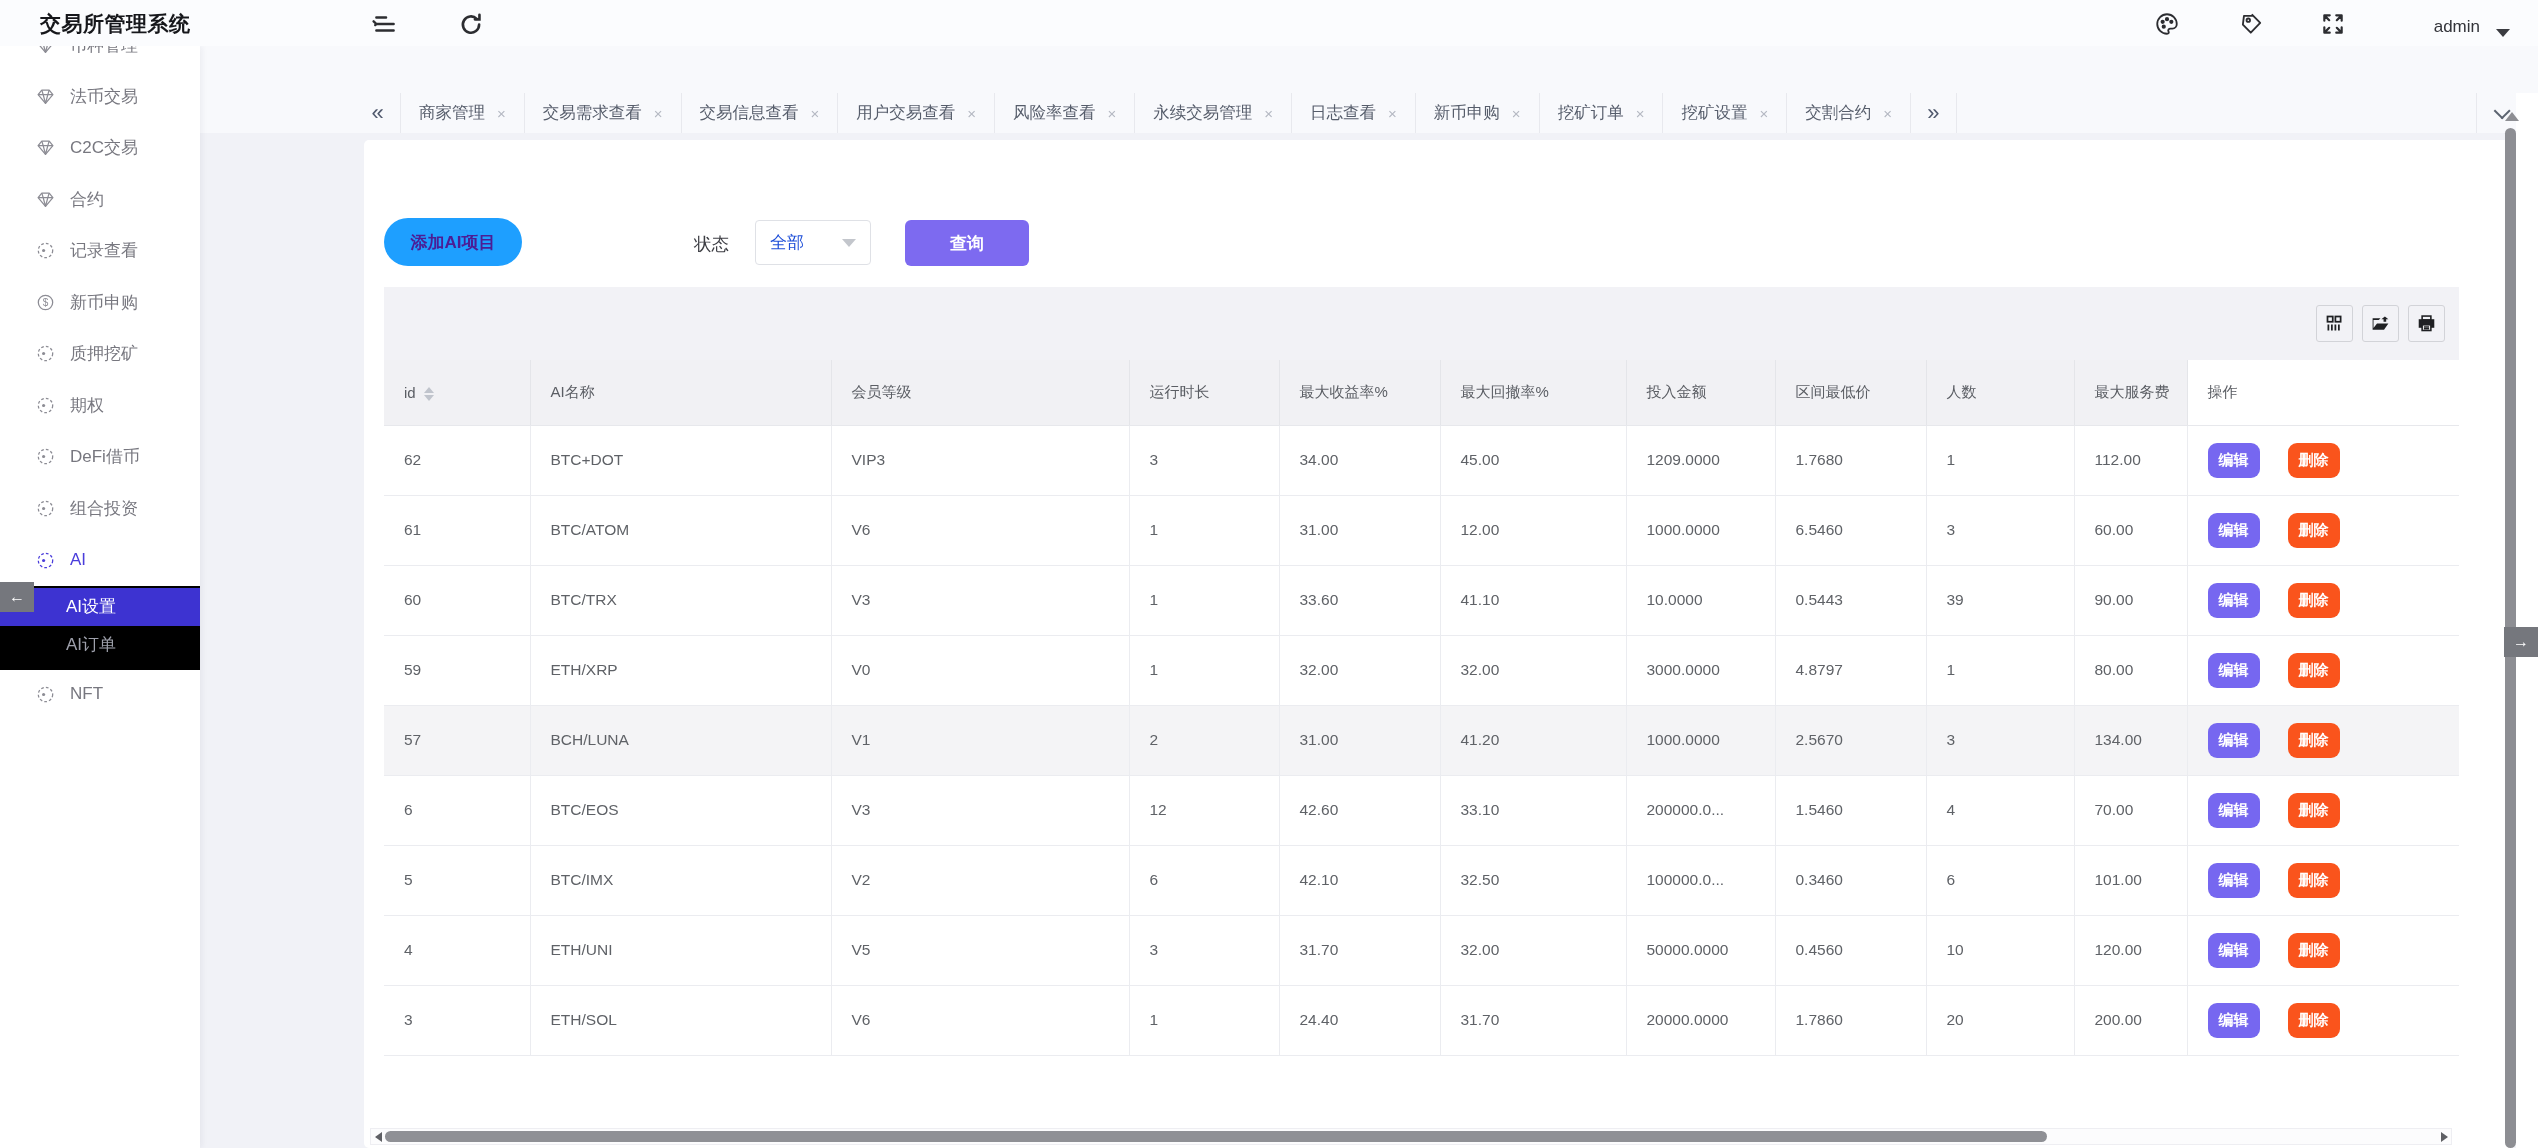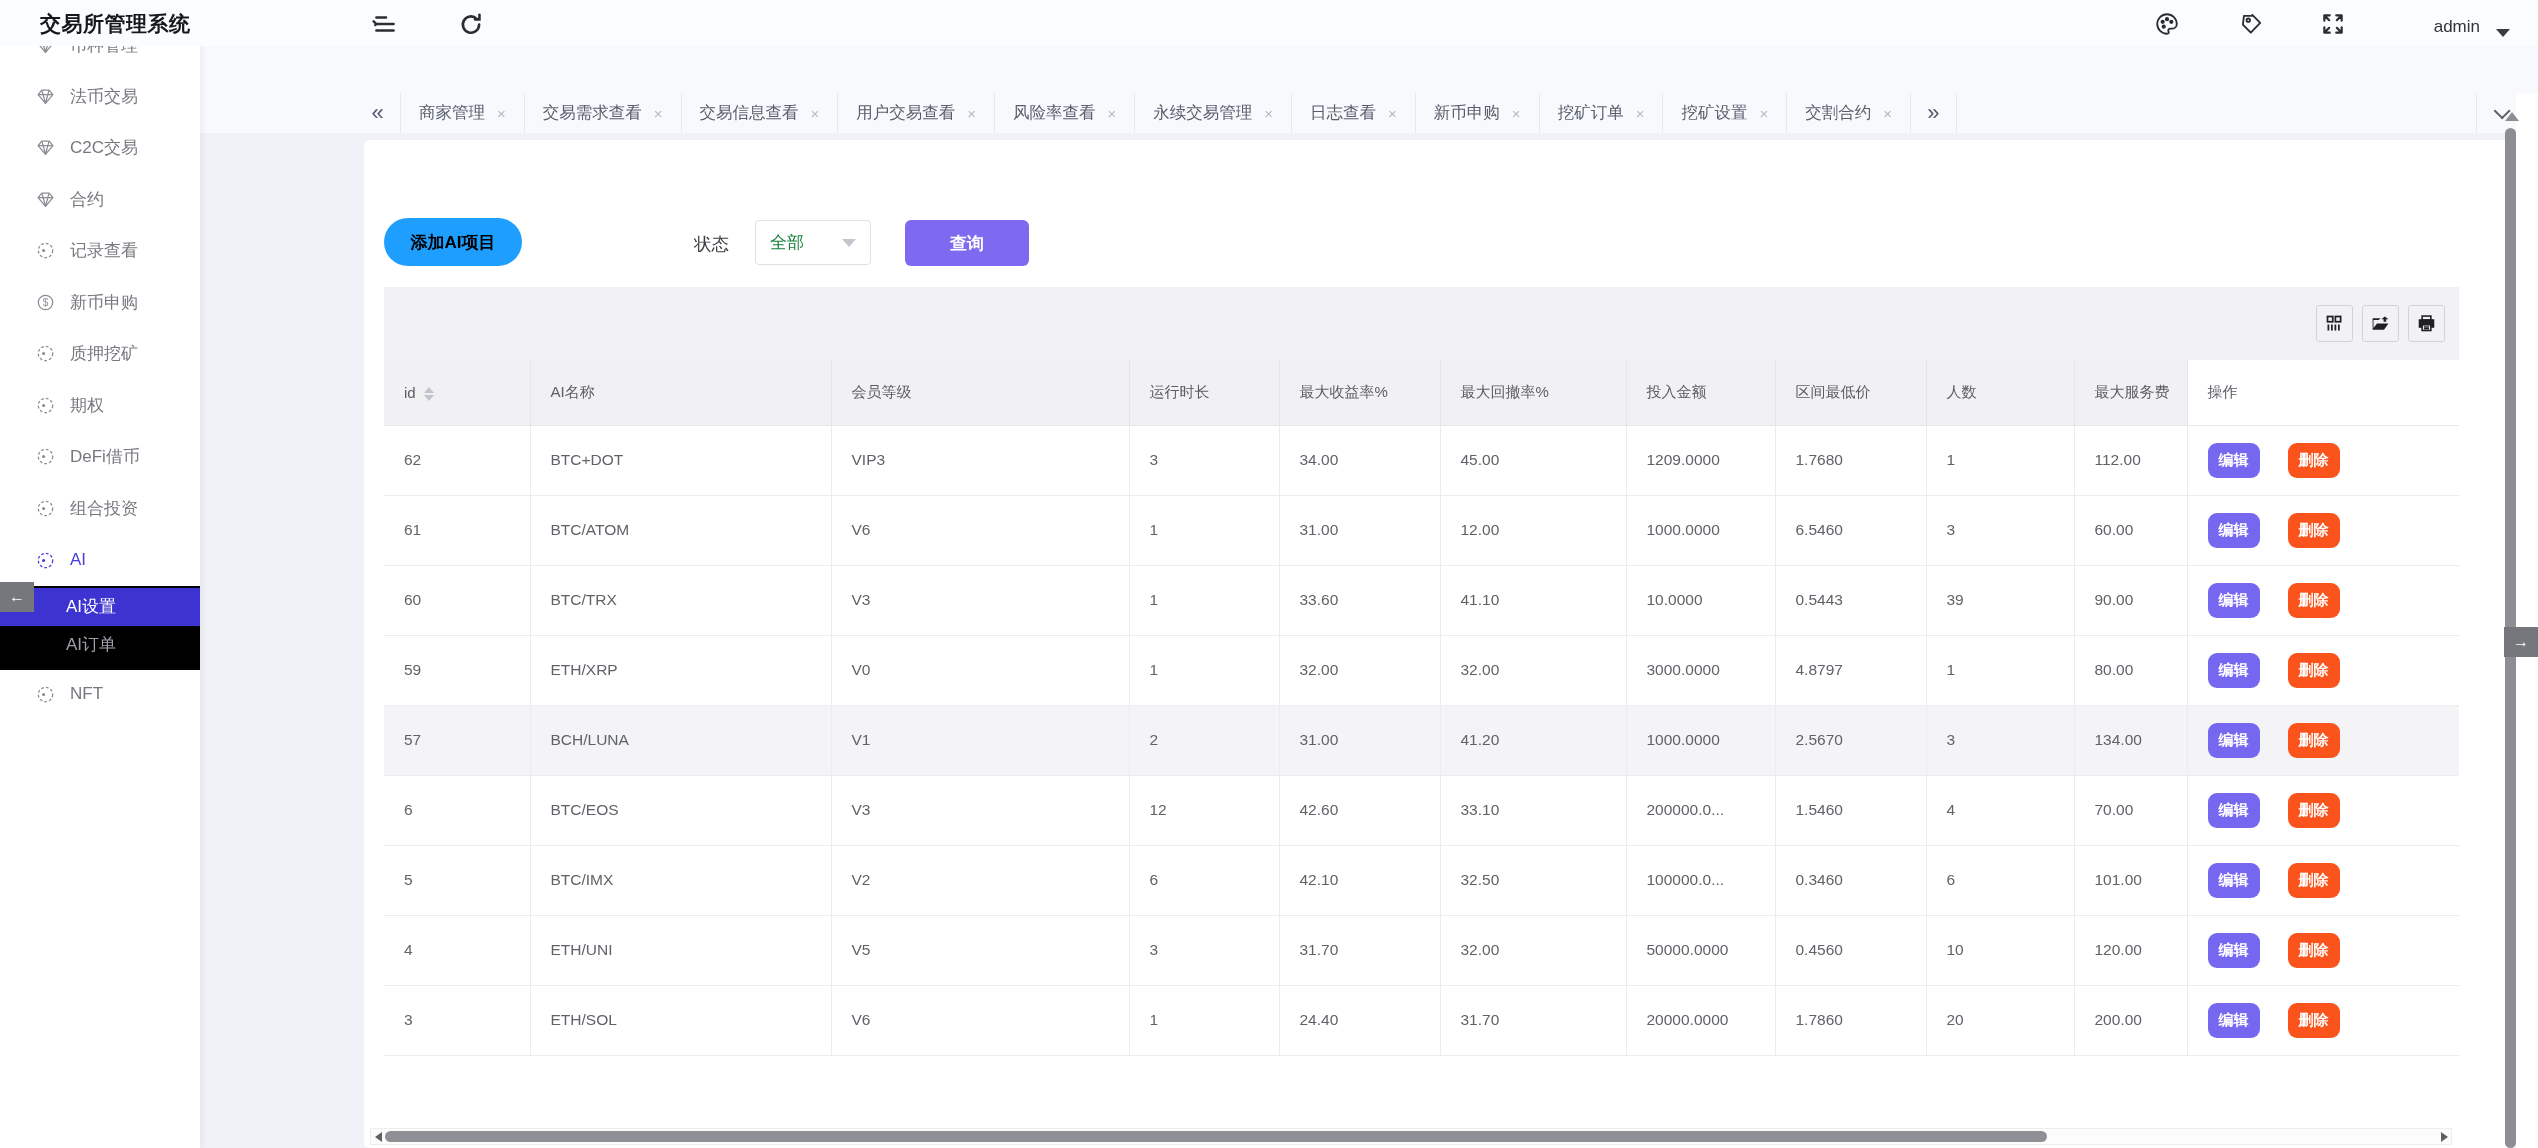--- a/index.html
+++ b/index.html
@@ -42,25 +42,25 @@
   .tab-close { font-size:15px; color:#b4b8c2; cursor:pointer; }
   .tab-more { margin-left:auto; width:46px; display:flex; align-items:center; justify-content:center;
               font-size:18px; color:#515a6e; border-left:1px solid #e8e9ee; cursor:pointer; }
   .chev { display:inline-block; width:12px; height:12px; border-right:2.5px solid #5b6370; border-bottom:2.5px solid #5b6370;
           transform:rotate(45deg) translateY(-3px); }
   
   .content-bg { position:absolute; left:200px; top:133px; width:2316px; height:1015px; background:#f1f2f7; }
   .card { position:absolute; left:364px; top:140px; width:2152px; height:1008px; background:#ffffff; border-radius:5px; z-index:5; }
   
   .btn-add { position:absolute; left:20px; top:78px; width:138px; height:48px; border:none; border-radius:24px;
-             background:#1e9fff; color:#000000; font-size:17px; font-weight:bold; cursor:pointer; font-family:inherit; }
+             background:#1e9fff; color:#4c1d95; font-size:17px; font-weight:bold; cursor:pointer; font-family:inherit; }
   .status-label { position:absolute; left:330px; top:92px; font-size:17.5px; color:#3c3d43; }
   .select-box { position:absolute; left:391px; top:80px; width:116px; height:45px; background:#fff; border:1px solid #dfe1e6;
                 border-radius:4px; display:flex; align-items:center; padding:0 14px; cursor:pointer; }
-  .select-value { font-size:17px; color:#15803d; flex:1; }
+  .select-value { font-size:17px; color:#1d4ed8; flex:1; }
   .select-caret { width:0; height:0; border-left:7px solid transparent; border-right:7px solid transparent; border-top:8px solid #c3c6cc; }
   .btn-query { position:absolute; left:541px; top:80px; width:124px; height:46px; border:none; border-radius:6px;
                background:#7d6af0; color:#fff; font-size:17px; font-weight:bold; cursor:pointer; font-family:inherit; }
   
   .table-topbar { position:absolute; left:20px; top:147px; width:2075px; height:73px; background:#f2f2f6; }
   .tt-icons { position:absolute; right:14px; top:18px; display:flex; gap:9px; }
   .icon-btn { width:37px; height:37px; border:1px solid #d2d3d8; border-radius:3px; display:flex; align-items:center;
               justify-content:center; color:#1f2023; cursor:pointer; background:transparent; }
   .icon-btn svg { width:21px; height:21px; }
   

